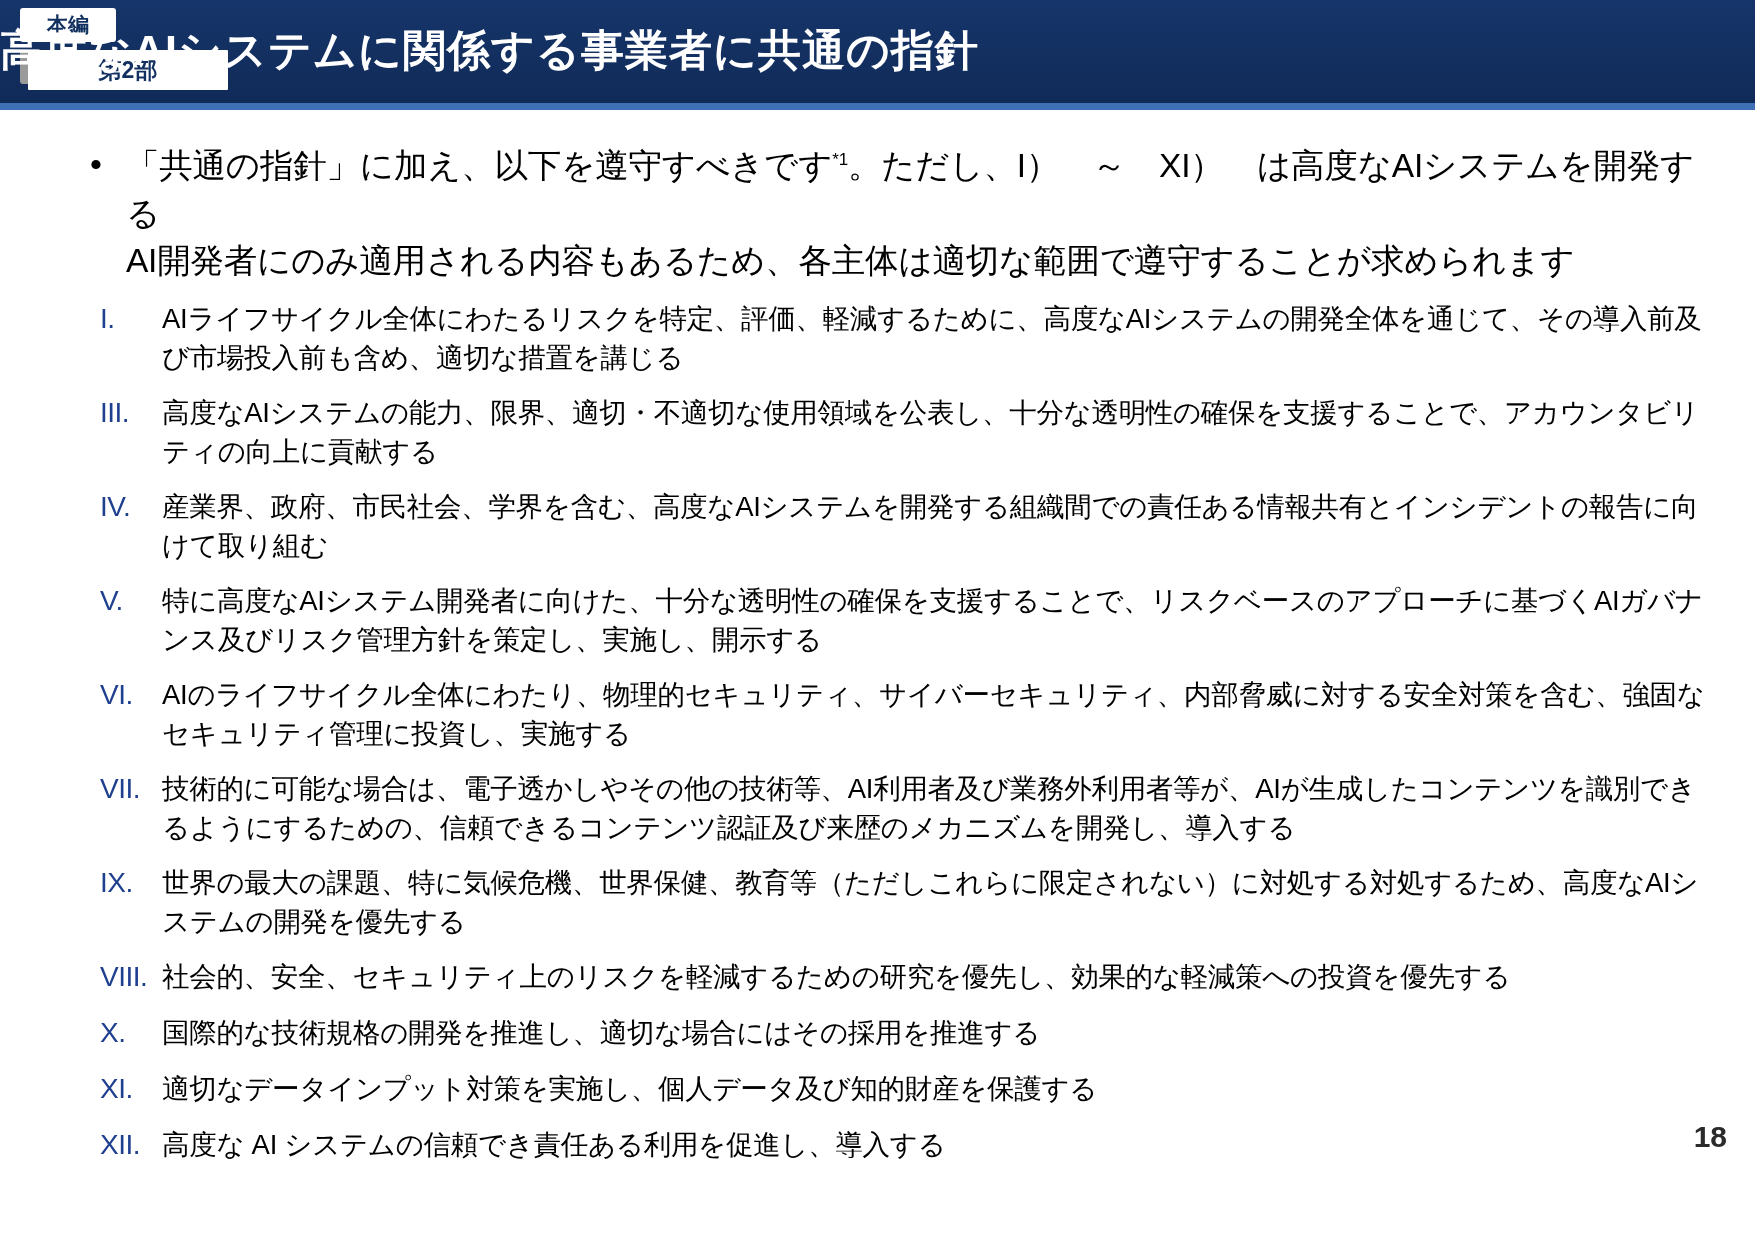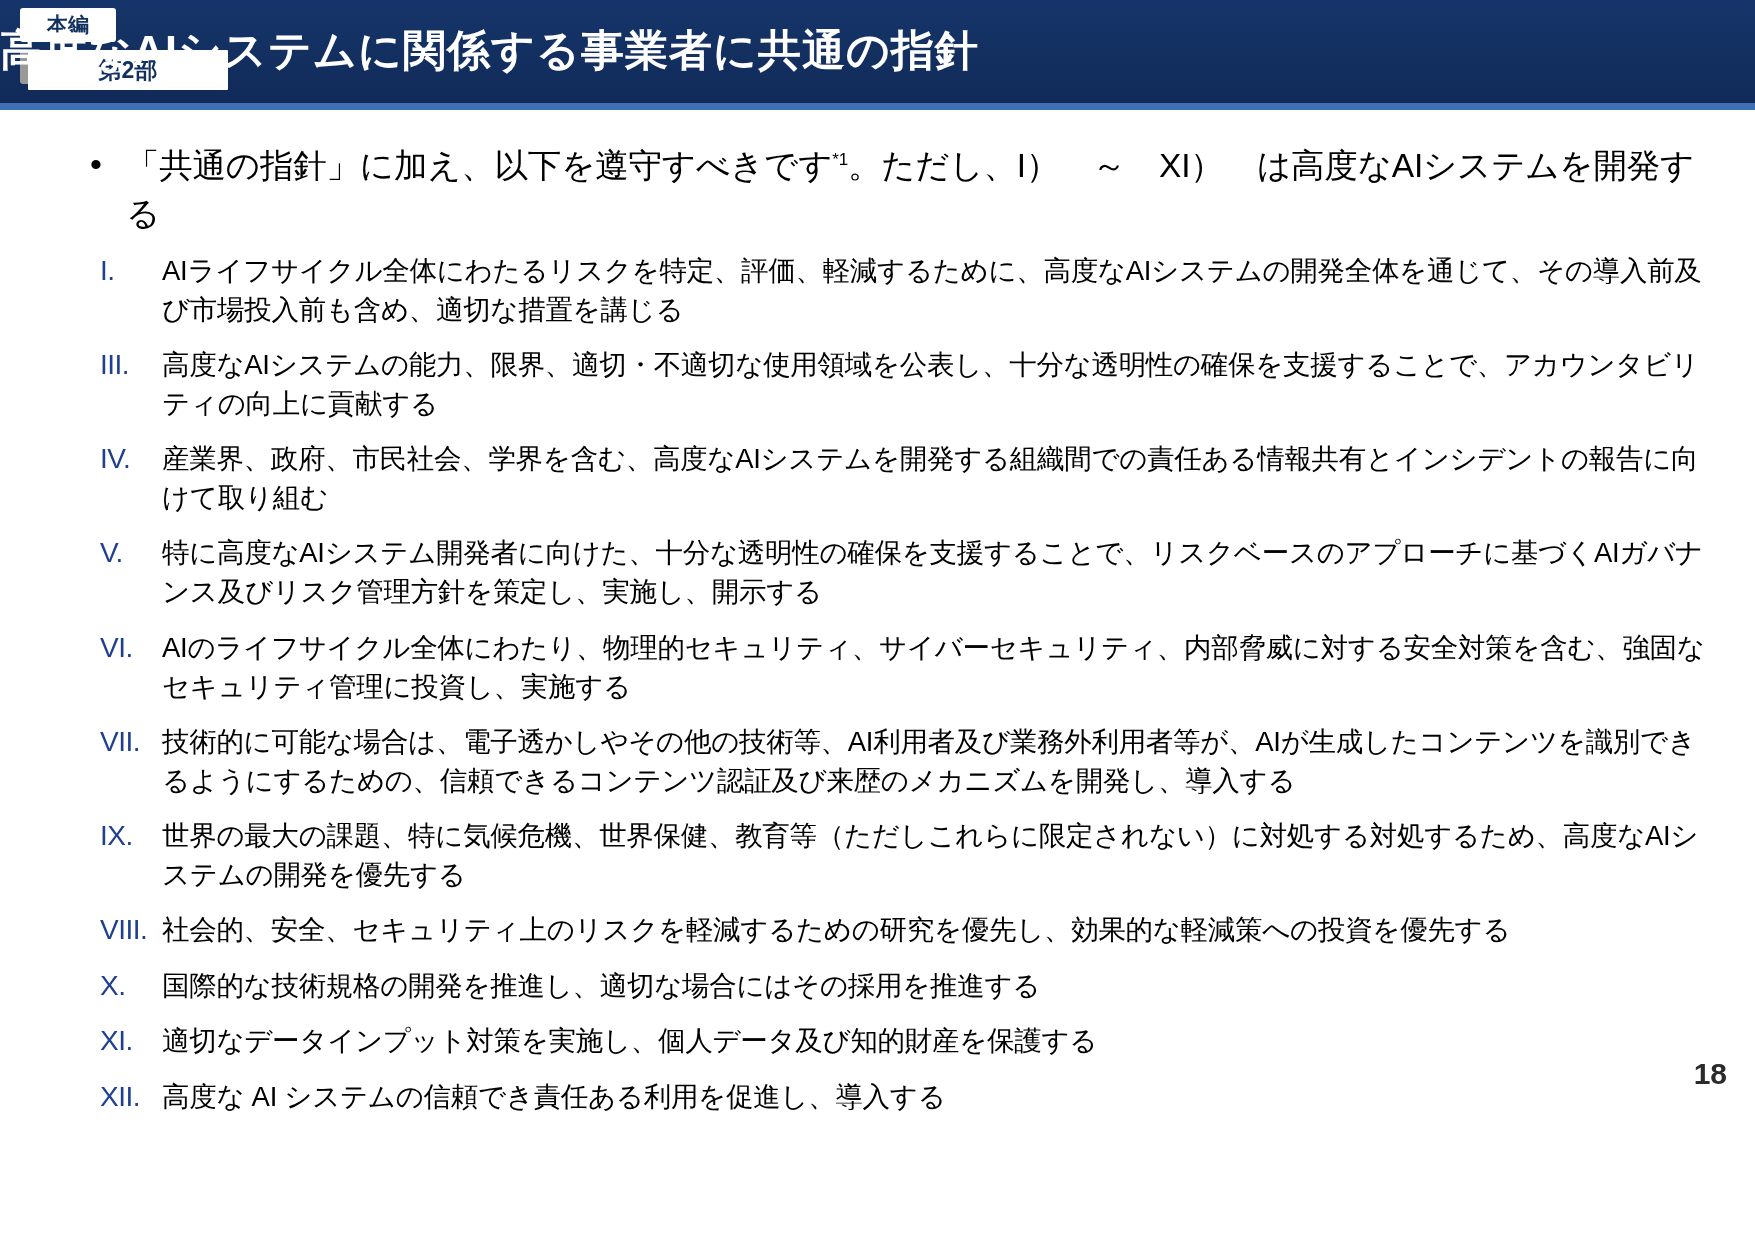--- a/index.html
+++ b/index.html
@@ -134,21 +134,21 @@
   }
   .item-text {
     font-size: 27.5px;
     line-height: 1.42;
     letter-spacing: -0.3px;
     flex: 1 1 auto;
   }
   .page-num {
     position: absolute;
     right: 28px;
-    bottom: 26px;
+    bottom: 10px;
     font-size: 30px;
     font-weight: bold;
     color: #2b2b2b;
   }
 </style>
 </head>
 <body>
 
 <div class="header">
   <div class="tabs">
@@ -159,20 +159,21 @@
   <div class="header-title">高度なAIシステムに関係する事業者に共通の指針</div>
   <div class="header-accent"></div>
 </div>
 
 <div class="content">
 
   <div class="lead">
     <div class="lead-bullet">•</div>
     <div class="lead-text">
       <span>「共通の指針」に加え、以下を遵守すべきです</span><sup>*1</sup><span>。ただし、I）　～　XI）　は高度なAIシステムを開発する</span><br>
+      <span>AI開発者にのみ適用される内容もあるため、各主体は適切な範囲で遵守することが求められます</span>
     </div>
   </div>
 
   <div class="list">
     <div class="item">
       <div class="item-num">I.</div>
       <div class="item-text">AIライフサイクル全体にわたるリスクを特定、評価、軽減するために、高度なAIシステムの開発全体を通じて、その導入前及び市場投入前も含め、適切な措置を講じる</div>
     </div>
     <div class="item">
       <div class="item-num">III.</div>

